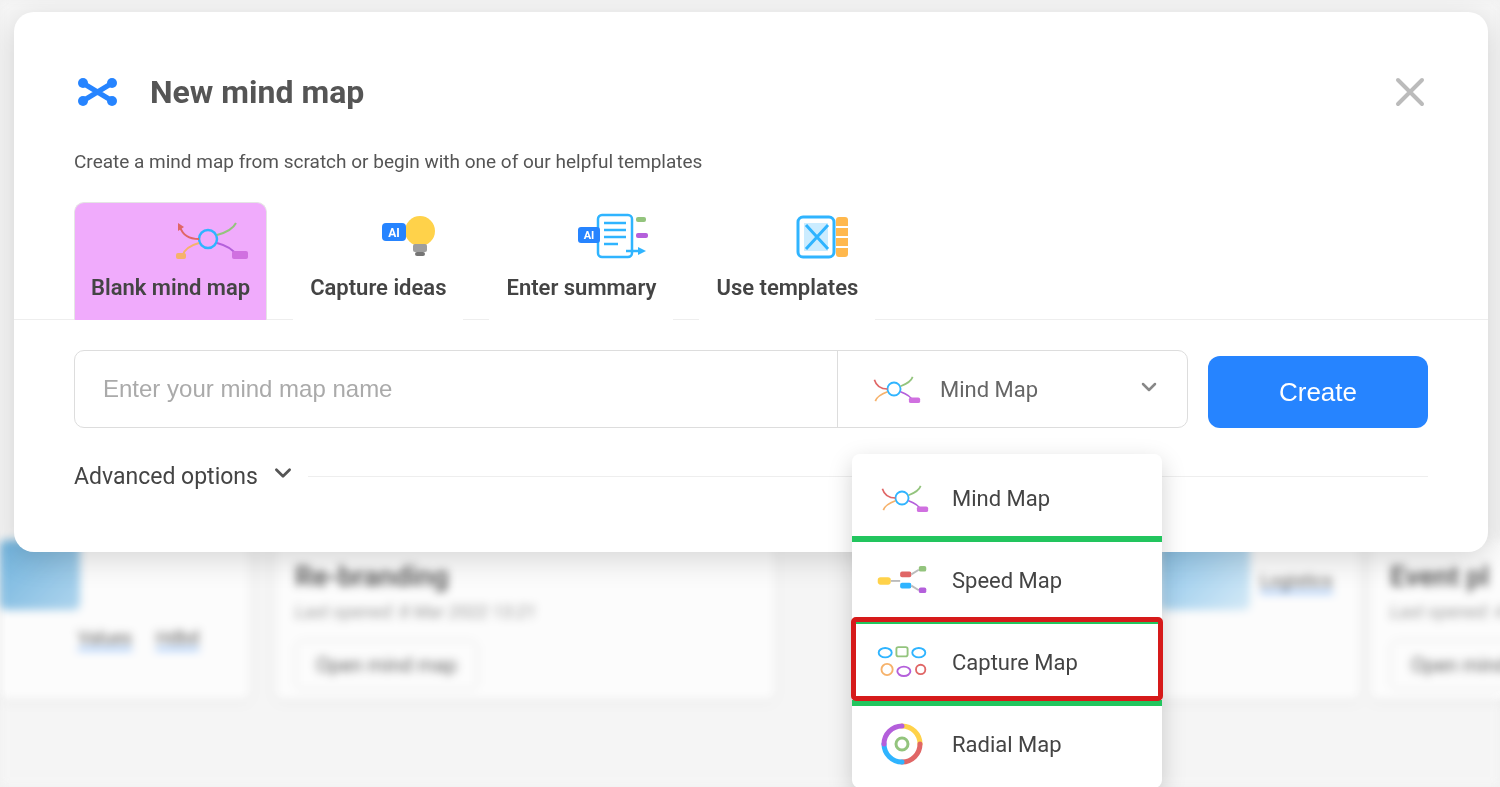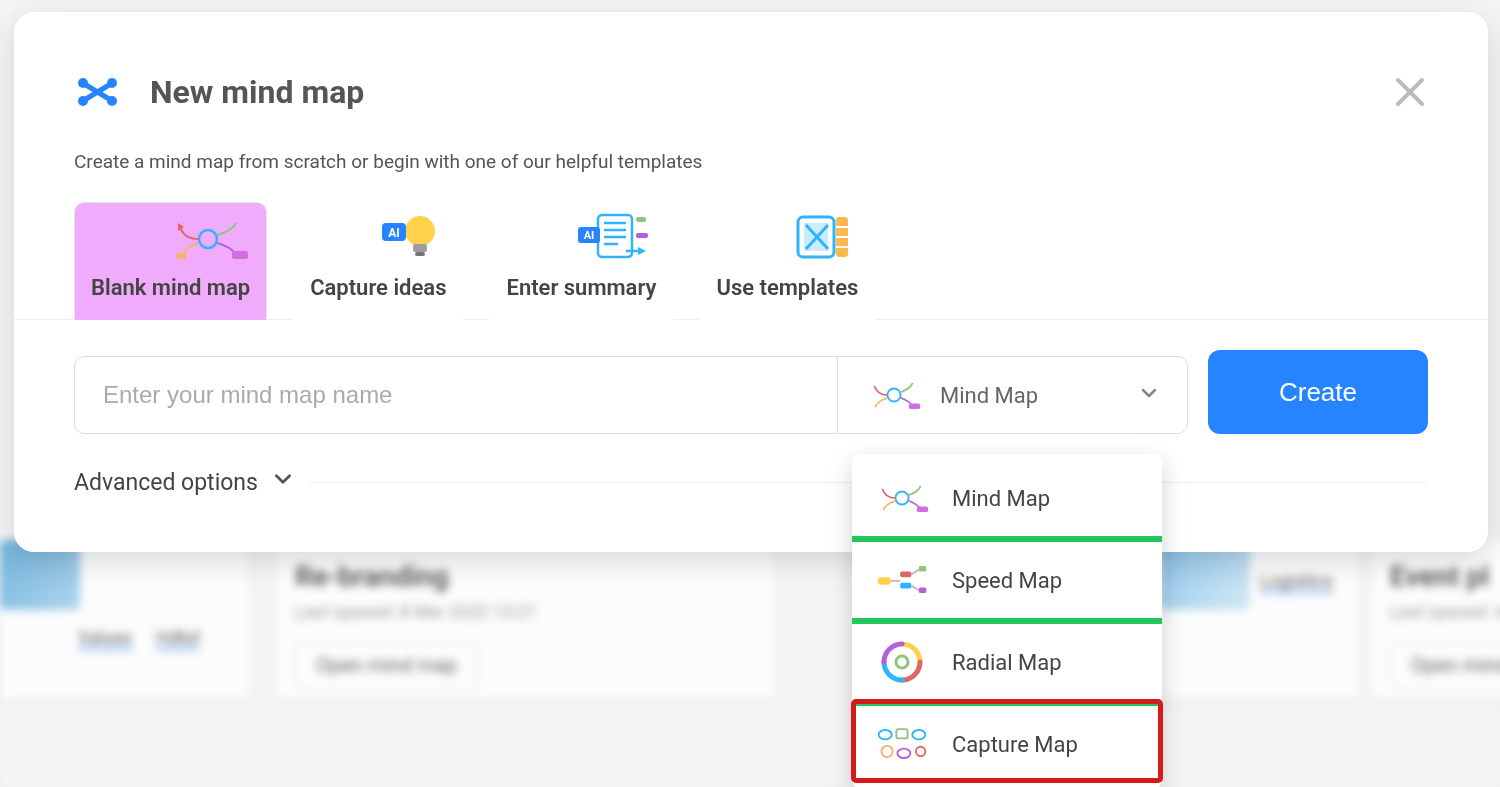--- a/index.html
+++ b/index.html
@@ -162,21 +162,21 @@
       position: relative;
     }
     .type-select .type-label {
       flex: 1;
       font-size: 22px;
       color: #666;
     }
     .chevron { color: #888; }
     .create-btn {
       width: 220px;
-      height: 84px;
+      height: 72px;
       border: none;
       border-radius: 12px;
       background: #2684ff;
       color: #fff;
       font-size: 26px;
       font-weight: 500;
       cursor: pointer;
     }
     .adv-row {
       display: flex;
@@ -391,38 +391,38 @@
         <rect x="28" y="10" width="12" height="6" rx="2" fill="#e06666"></rect>
         <rect x="28" y="22" width="12" height="6" rx="2" fill="#2fb4ff"></rect>
         <line x1="40" y1="13" x2="48" y2="8" stroke="#bbb" stroke-width="2"></line>
         <line x1="40" y1="25" x2="48" y2="30" stroke="#bbb" stroke-width="2"></line>
         <rect x="48" y="4" width="8" height="6" rx="2" fill="#93c47d"></rect>
         <rect x="48" y="27" width="8" height="6" rx="2" fill="#b45fdb"></rect>
       </svg>
     </span>
     <span>Speed Map</span>
   </div>
-  <div class="dropdown-item">
-    <span class="map-icon">
-      <svg width="50" height="44" viewBox="0 0 50 44">
-        <circle cx="25" cy="22" r="6" fill="none" stroke="#93c47d" stroke-width="3"></circle>
-        <path d="M25 4 A18 18 0 0 1 43 22" stroke="#ffd24a" stroke-width="5" fill="none" stroke-linecap="round"></path>
-        <path d="M43 22 A18 18 0 0 1 25 40" stroke="#e06666" stroke-width="5" fill="none" stroke-linecap="round"></path>
-        <path d="M25 40 A18 18 0 0 1 7 22" stroke="#2fb4ff" stroke-width="5" fill="none" stroke-linecap="round"></path>
-        <path d="M7 22 A18 18 0 0 1 25 4" stroke="#b45fdb" stroke-width="5" fill="none" stroke-linecap="round"></path>
-      </svg>
-    </span>
-    <span>Radial Map</span>
-  </div>
   <div class="dropdown-item highlighted">
     <span class="map-icon">
       <svg width="60" height="40" viewBox="0 0 60 40">
         <ellipse cx="12" cy="10" rx="7" ry="5" fill="none" stroke="#2fb4ff" stroke-width="2"></ellipse>
         <rect x="24" y="4" width="12" height="10" rx="2" fill="none" stroke="#93c47d" stroke-width="2"></rect>
         <ellipse cx="48" cy="10" rx="7" ry="5" fill="none" stroke="#2fb4ff" stroke-width="2"></ellipse>
         <circle cx="14" cy="28" r="6" fill="none" stroke="#f6b26b" stroke-width="2"></circle>
         <ellipse cx="32" cy="30" rx="7" ry="5" fill="none" stroke="#b45fdb" stroke-width="2"></ellipse>
         <circle cx="50" cy="28" r="5" fill="none" stroke="#e06666" stroke-width="2"></circle>
       </svg>
     </span>
     <span>Capture Map</span>
   </div>
+  <div class="dropdown-item">
+    <span class="map-icon">
+      <svg width="50" height="44" viewBox="0 0 50 44">
+        <circle cx="25" cy="22" r="6" fill="none" stroke="#93c47d" stroke-width="3"></circle>
+        <path d="M25 4 A18 18 0 0 1 43 22" stroke="#ffd24a" stroke-width="5" fill="none" stroke-linecap="round"></path>
+        <path d="M43 22 A18 18 0 0 1 25 40" stroke="#e06666" stroke-width="5" fill="none" stroke-linecap="round"></path>
+        <path d="M25 40 A18 18 0 0 1 7 22" stroke="#2fb4ff" stroke-width="5" fill="none" stroke-linecap="round"></path>
+        <path d="M7 22 A18 18 0 0 1 25 4" stroke="#b45fdb" stroke-width="5" fill="none" stroke-linecap="round"></path>
+      </svg>
+    </span>
+    <span>Radial Map</span>
+  </div>
 </div>
 
 </body></html>

